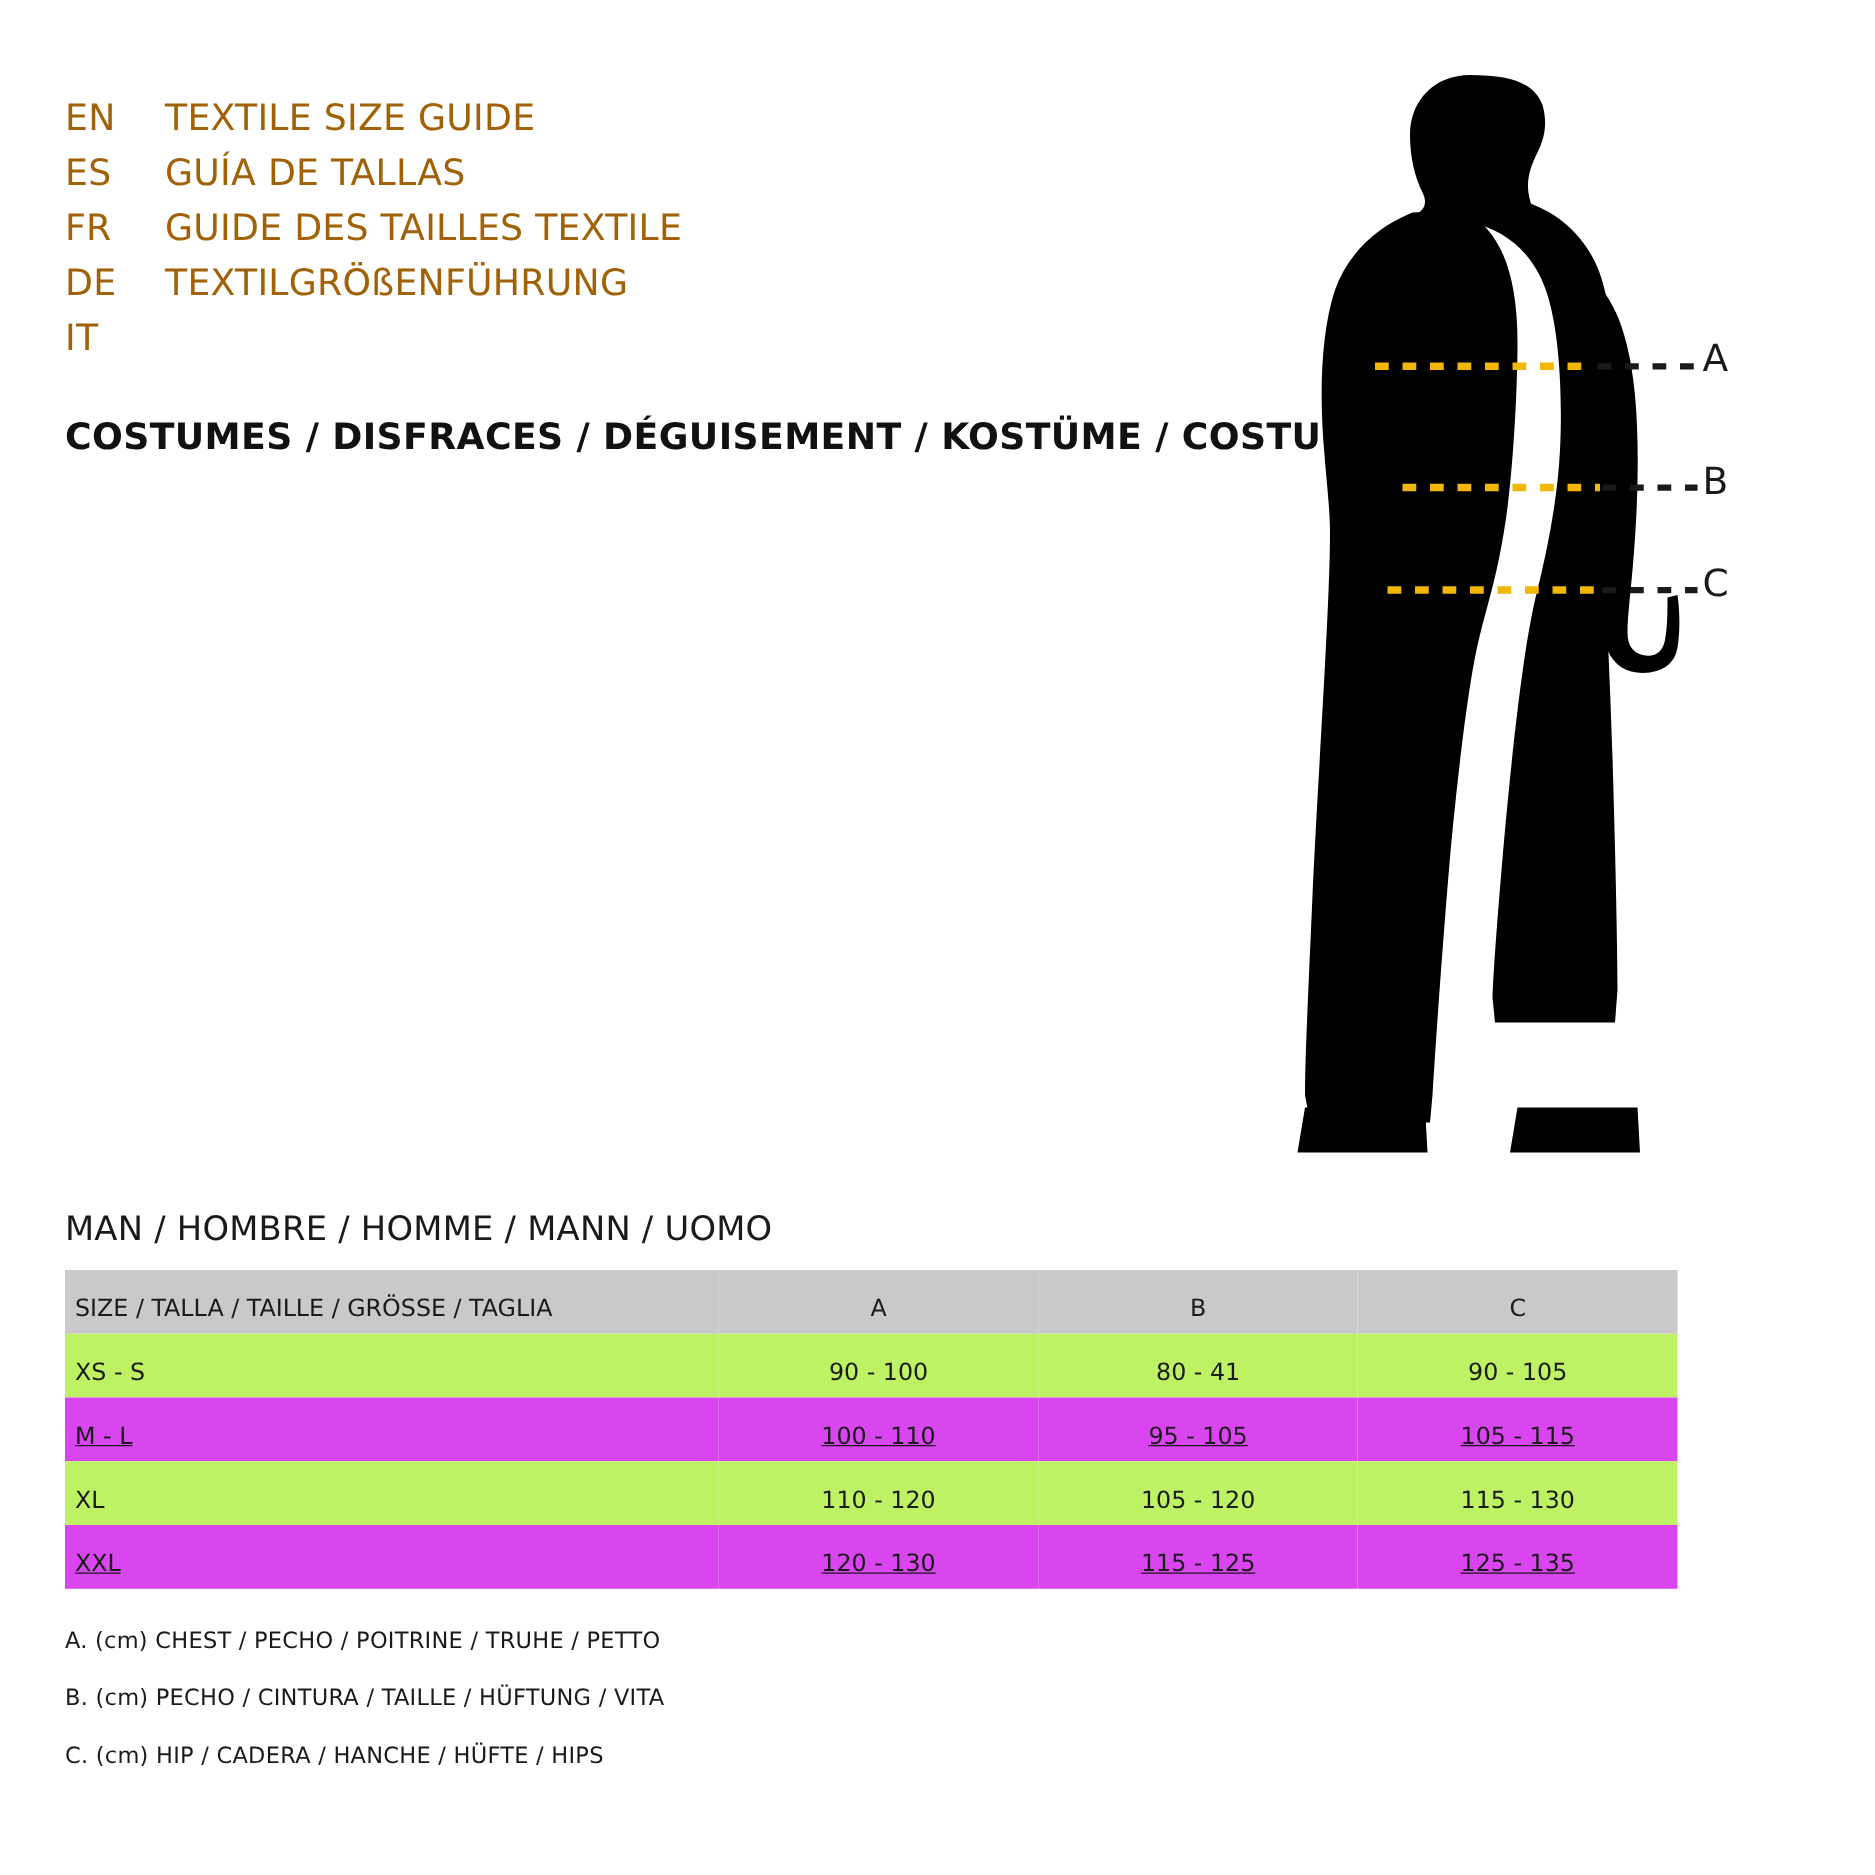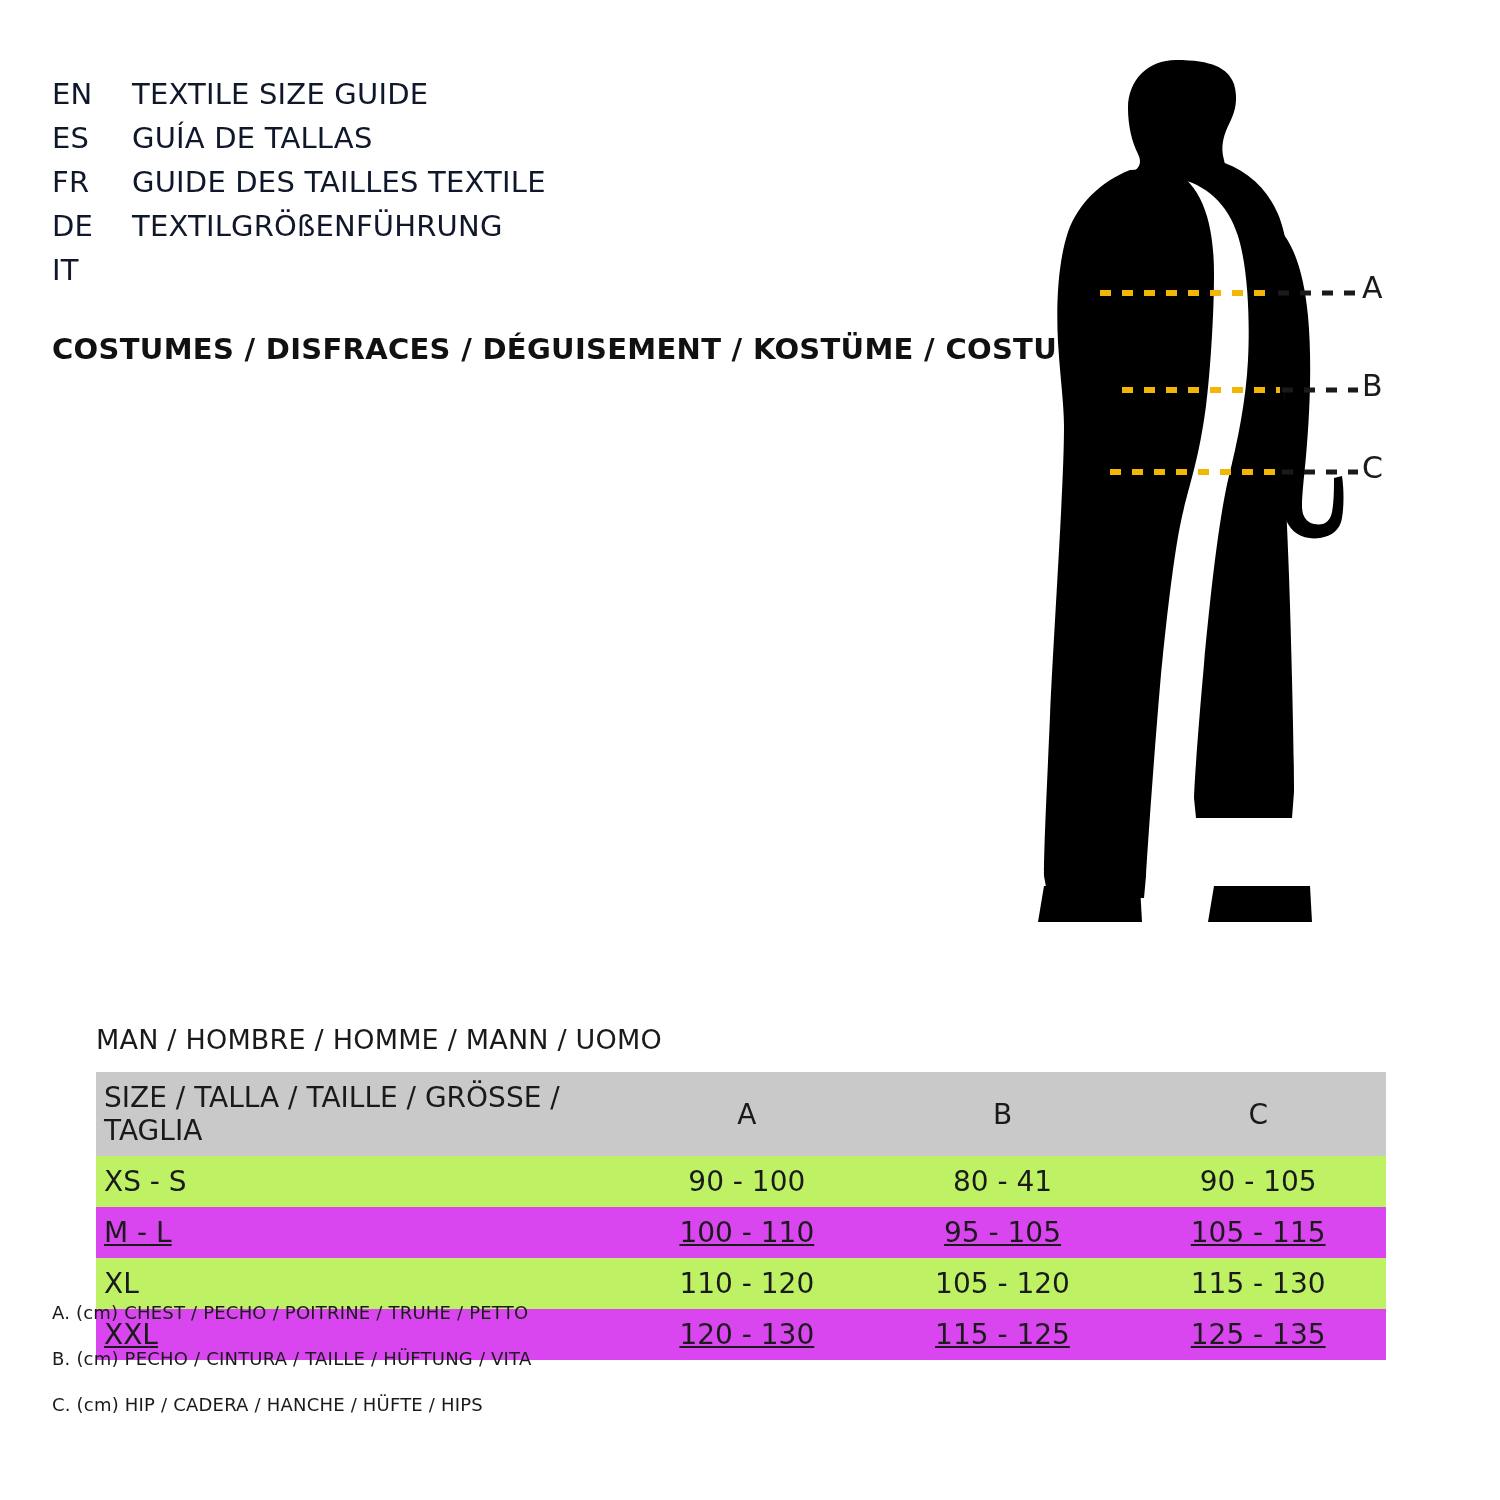--- a/index.html
+++ b/index.html
@@ -22,21 +22,21 @@
     left: 52px;
     top: 72px;
     width: 700px;
   }
   .lang-row {
     display: flex;
     align-items: baseline;
     font-size: 29px;
     line-height: 44px;
     letter-spacing: 0.2px;
-    color: #0f172a;
+    color: #a16207;
   }
   .lang-code {
     width: 80px;
     flex: 0 0 80px;
   }
   .lang-text {
     flex: 1 1 auto;
   }
 
   .costumes-line {
@@ -70,41 +70,40 @@
     font-family: "DejaVu Sans", sans-serif;
   }
   .marker-a { left: 382px; top: 240px; }
   .marker-b { left: 382px; top: 338px; }
   .marker-c { left: 382px; top: 420px; }
 
   
   .table-section {
     position: absolute;
     left: 52px;
-    top: 1024px;
+    top: 968px;
     width: 1350px;
-    margin-left: 44px;
   }
   .table-caption {
     font-size: 27px;
     letter-spacing: 0.2px;
     color: #1a1a1a;
     margin-bottom: 17px;
   }
   table.size-table {
     border-collapse: collapse;
     width: 1290px;
     table-layout: fixed;
   }
   table.size-table th,
   table.size-table td {
-    font-size: 28px;
+    font-size: 19px;
     font-weight: normal;
     color: #1a1a1a;
-    padding: 9px 0 9px 0;
+    padding: 20px 0 9px 0;
     text-align: center;
   }
   table.size-table th.first,
   table.size-table td.first {
     text-align: left;
     padding-left: 8px;
     width: 515px;
   }
   thead tr {
     background: #c9c9c9;

